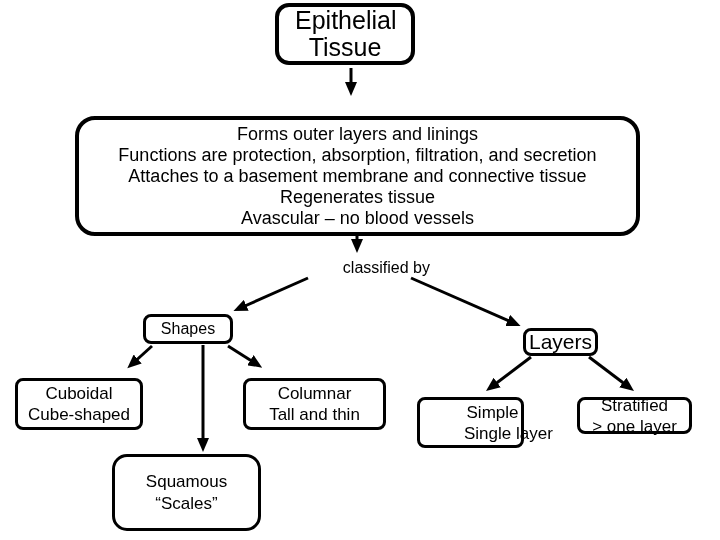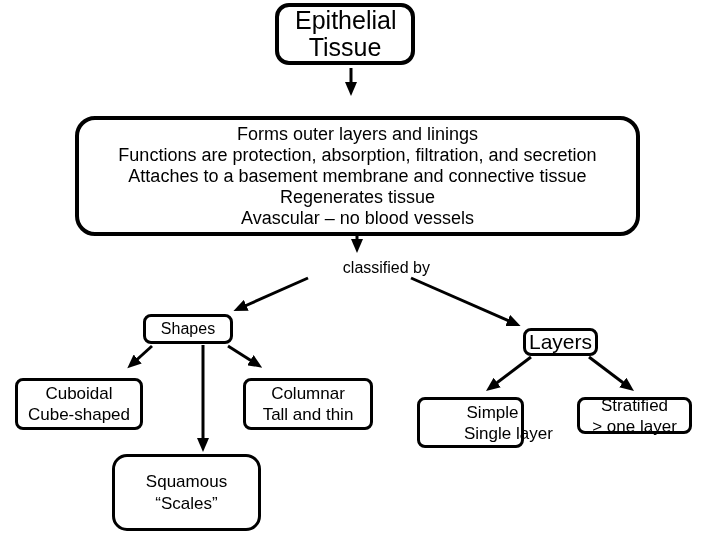--- a/index.html
+++ b/index.html
@@ -24,21 +24,21 @@
     border-radius:20px; font-size:18px; line-height:21px;margin-top:16px;
   }
   .label-classified {
     position:absolute; left:280px; top:259px; width:150px; height:18px;
     font-size:16px; line-height:18px; text-align:right;
   }
   .node-shapes  { left:143px; top:314px; width:90px;  height:30px; border-radius:8px;  font-size:16px; }
   .node-layers  { left:523px; top:328px; width:75px;  height:28px; border-radius:8px;  font-size:21px; }
   .node-child   { font-size:17px; line-height:21px; border-radius:8px; }
   .node-cuboidal   { left:15px;  top:378px; width:128px; height:52px; }
-  .node-columnar   { left:243px; top:378px; width:130px; height:52px; }
+  .node-columnar   { left:243px; top:378px; width:143px; height:52px; }
   .node-squamous   { left:112px; top:454px; width:149px; height:77px; border-radius:15px; line-height:22px; }
   .node-simple     { left:417px; top:397px; width:107px; height:51px;padding-left:44px; }
   .node-stratified { left:577px; top:397px; width:115px; height:37px; }
   .arrow { stroke:#000000; stroke-width:3; fill:none; }
 </style>
 </head>
 <body>
 
 <div class="canvas">
 

